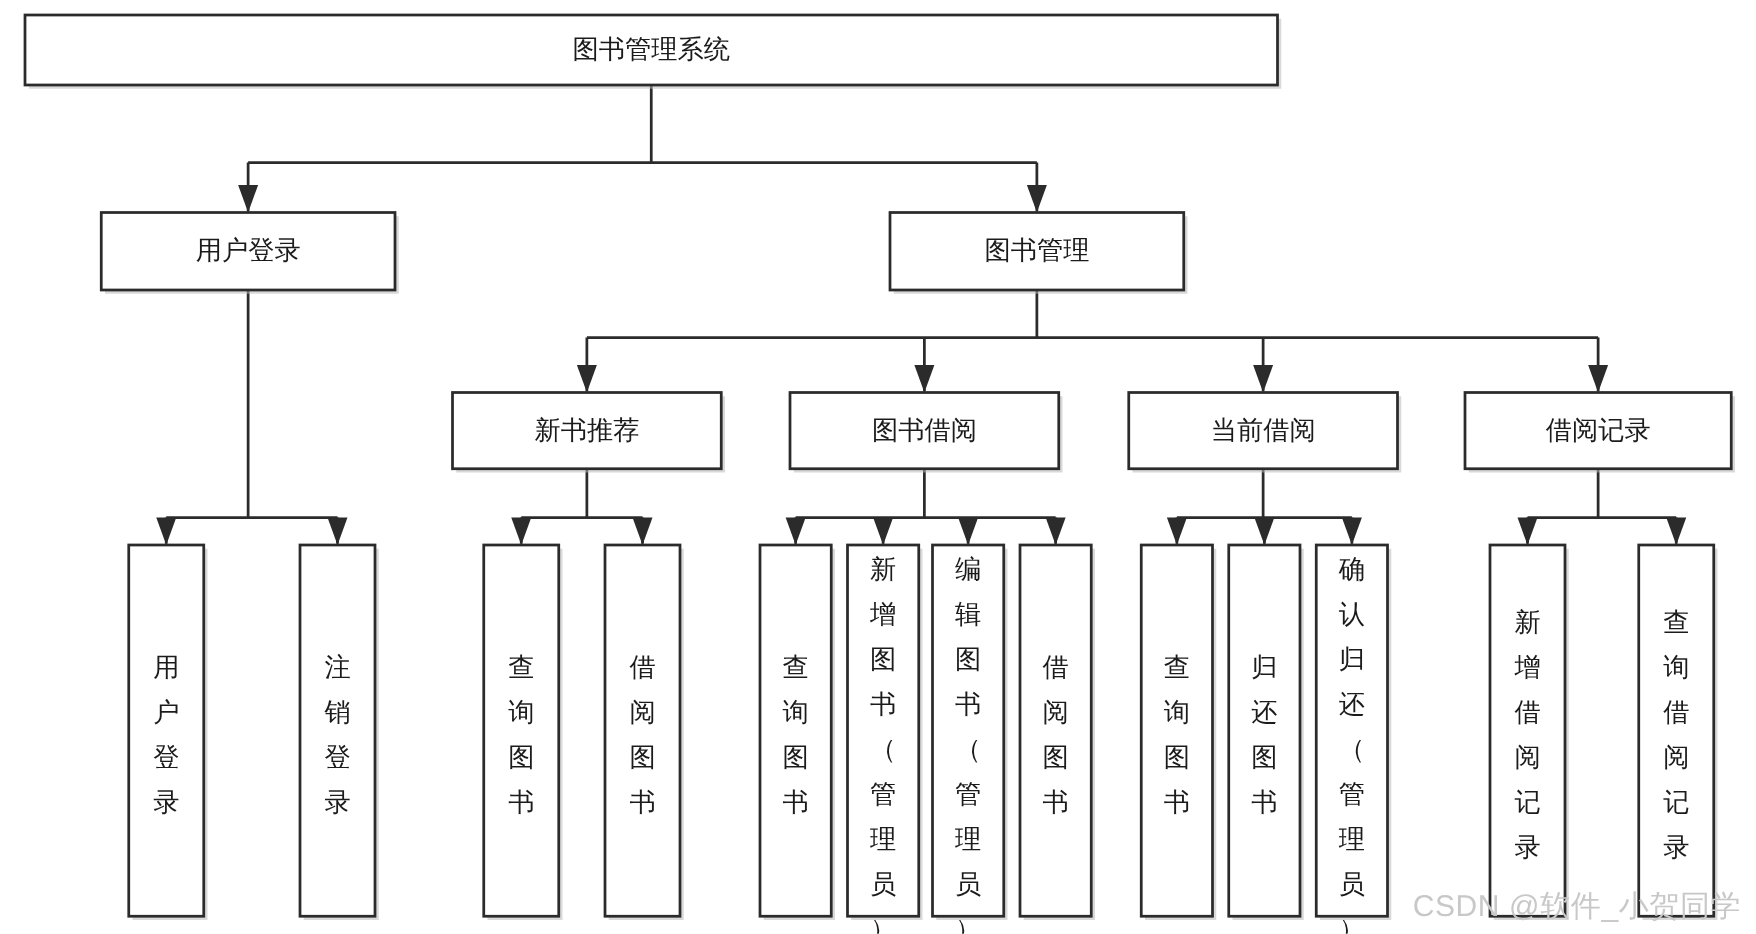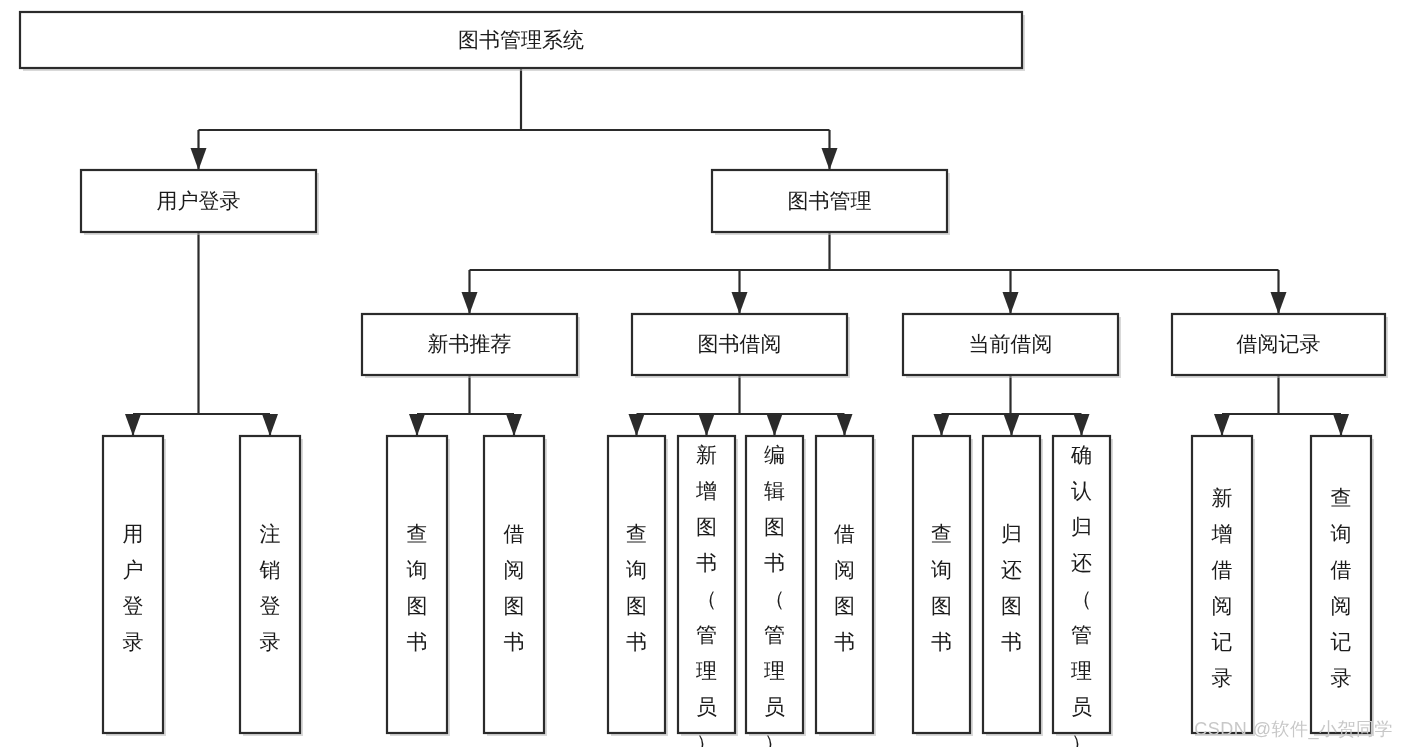--- a/index.html
+++ b/index.html
@@ -56,21 +56,21 @@
     font-family: "Liberation Sans", "DejaVu Sans", sans-serif;
     font-size: 21px;
     fill: #1b1b1b;
     text-anchor: middle;
   }
   .watermark {
     position: absolute;
     right: 12px;
     bottom: 6px;
     font-family: "Liberation Sans", "DejaVu Sans", sans-serif;
-    font-size: 18px;
+    font-size: 24px;
     color: #c8c8c8;
     white-space: nowrap;
     letter-spacing: 0.5px;
   }
 </style>
 </head>
 <body>
 
 <div id="diagram-root">
   <svg class="tree" id="tree-svg" viewBox="0 0 1405 747">

